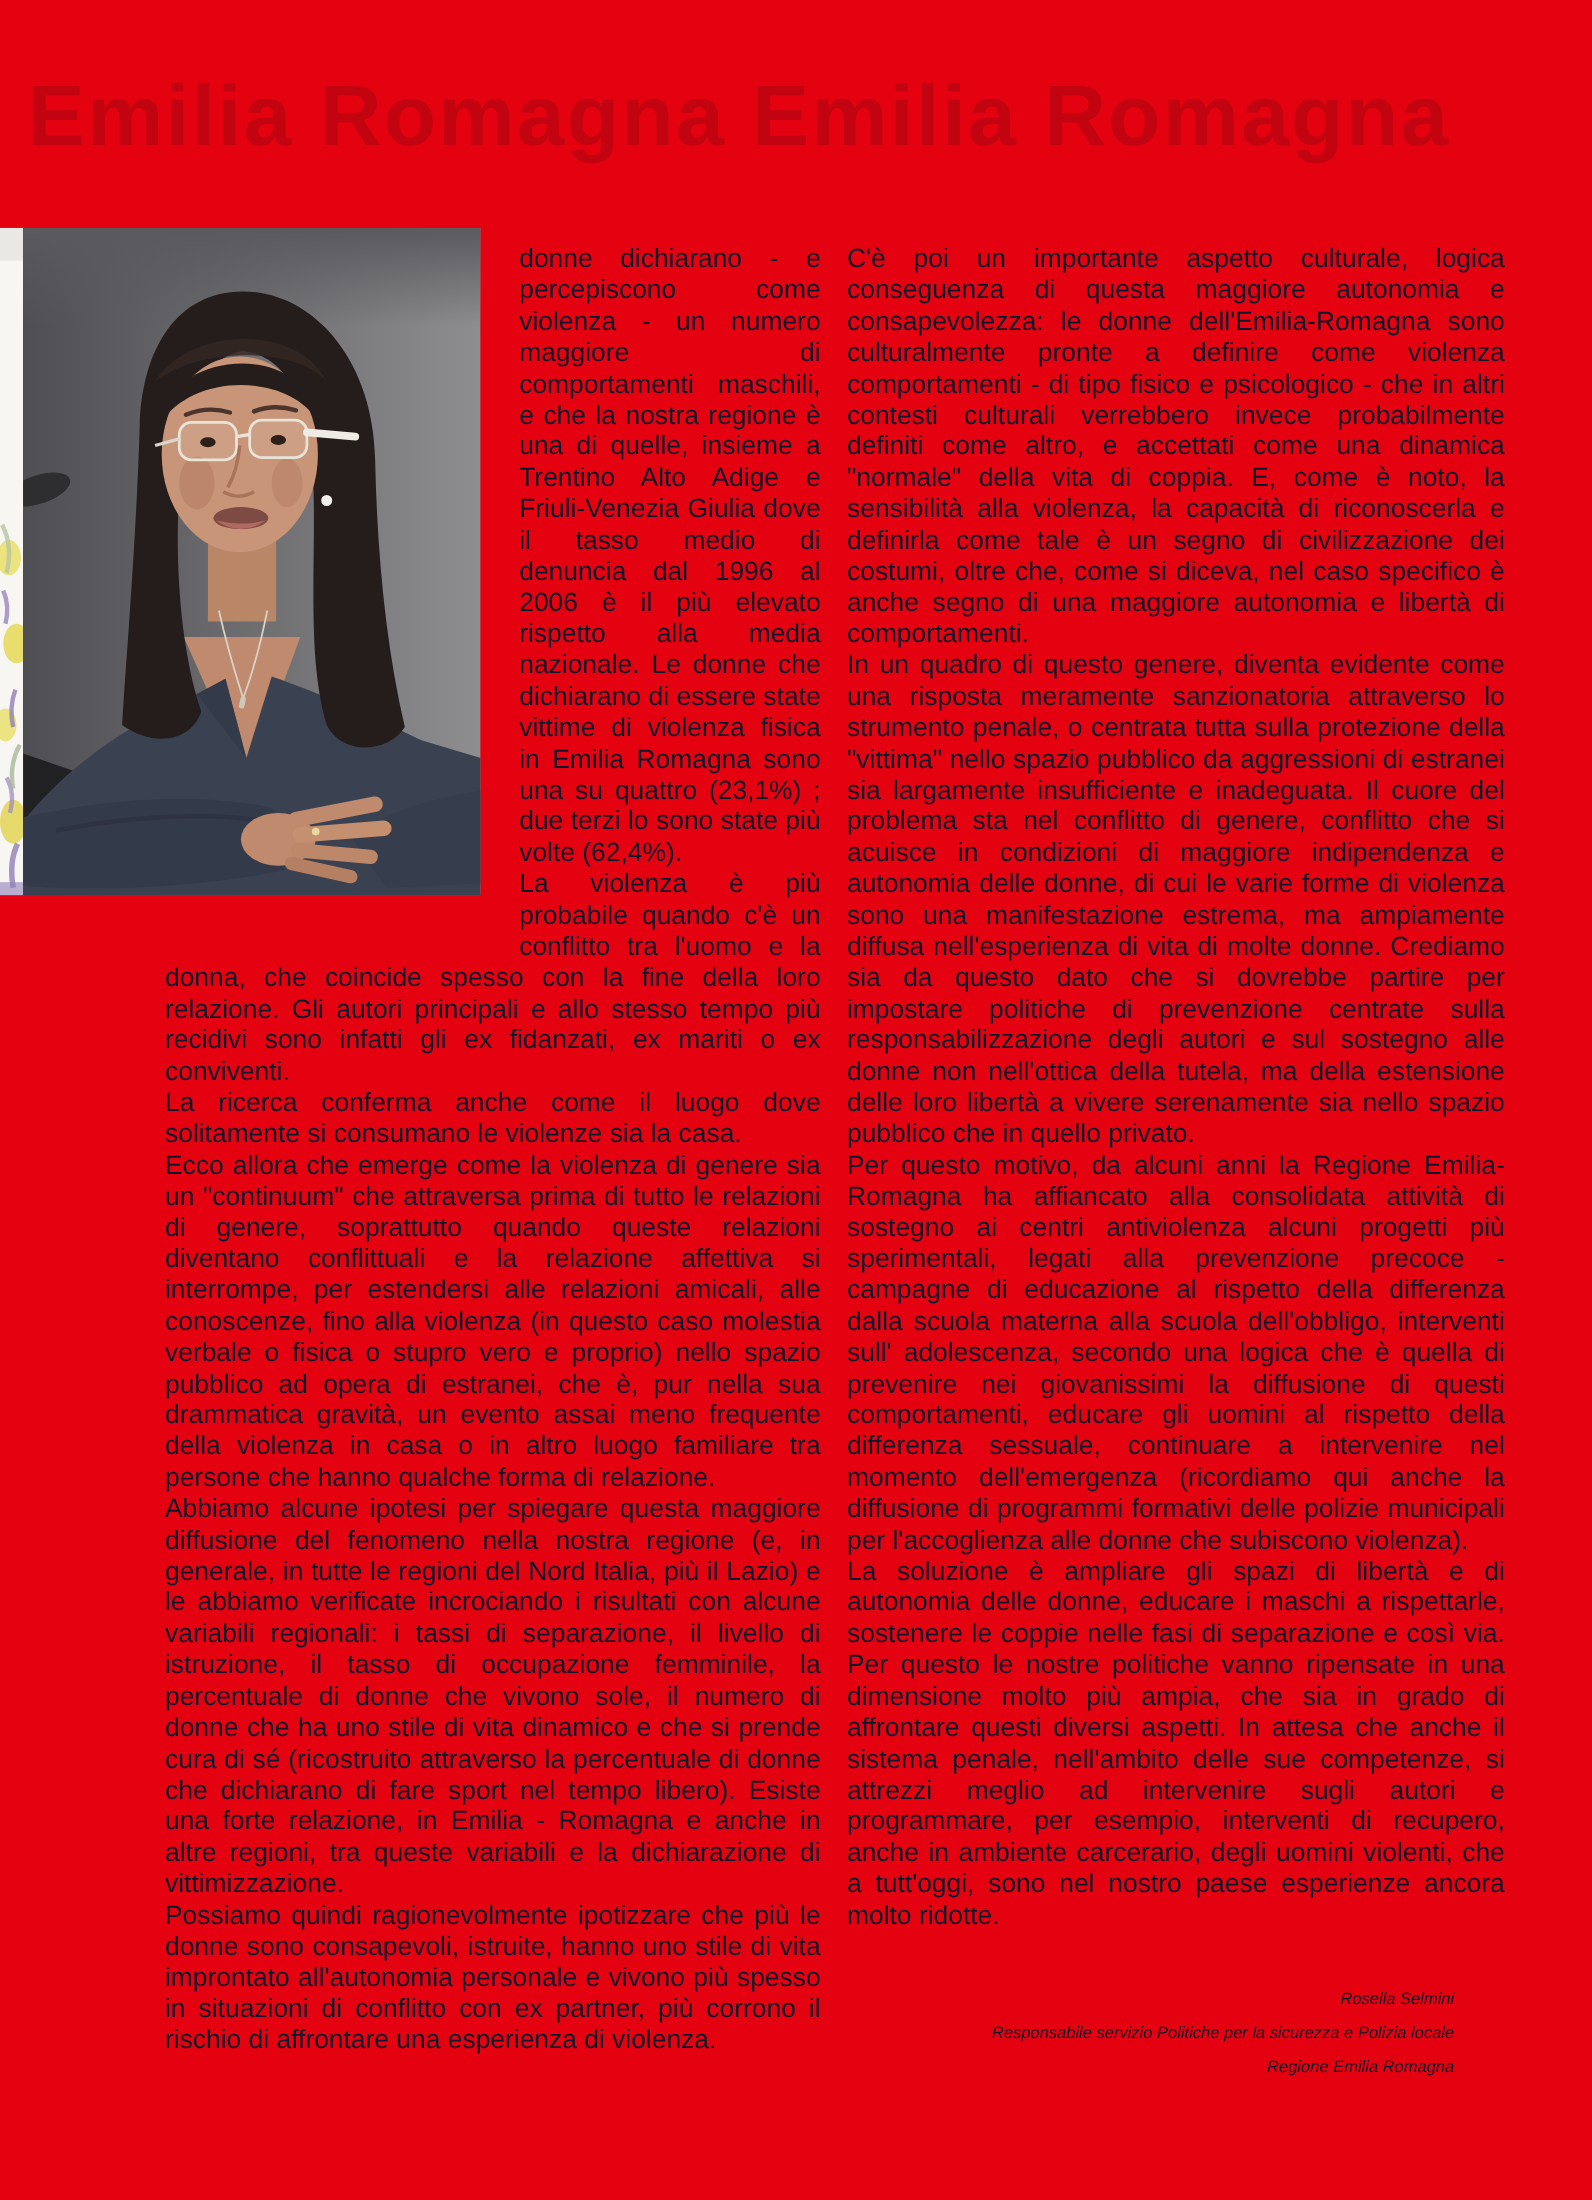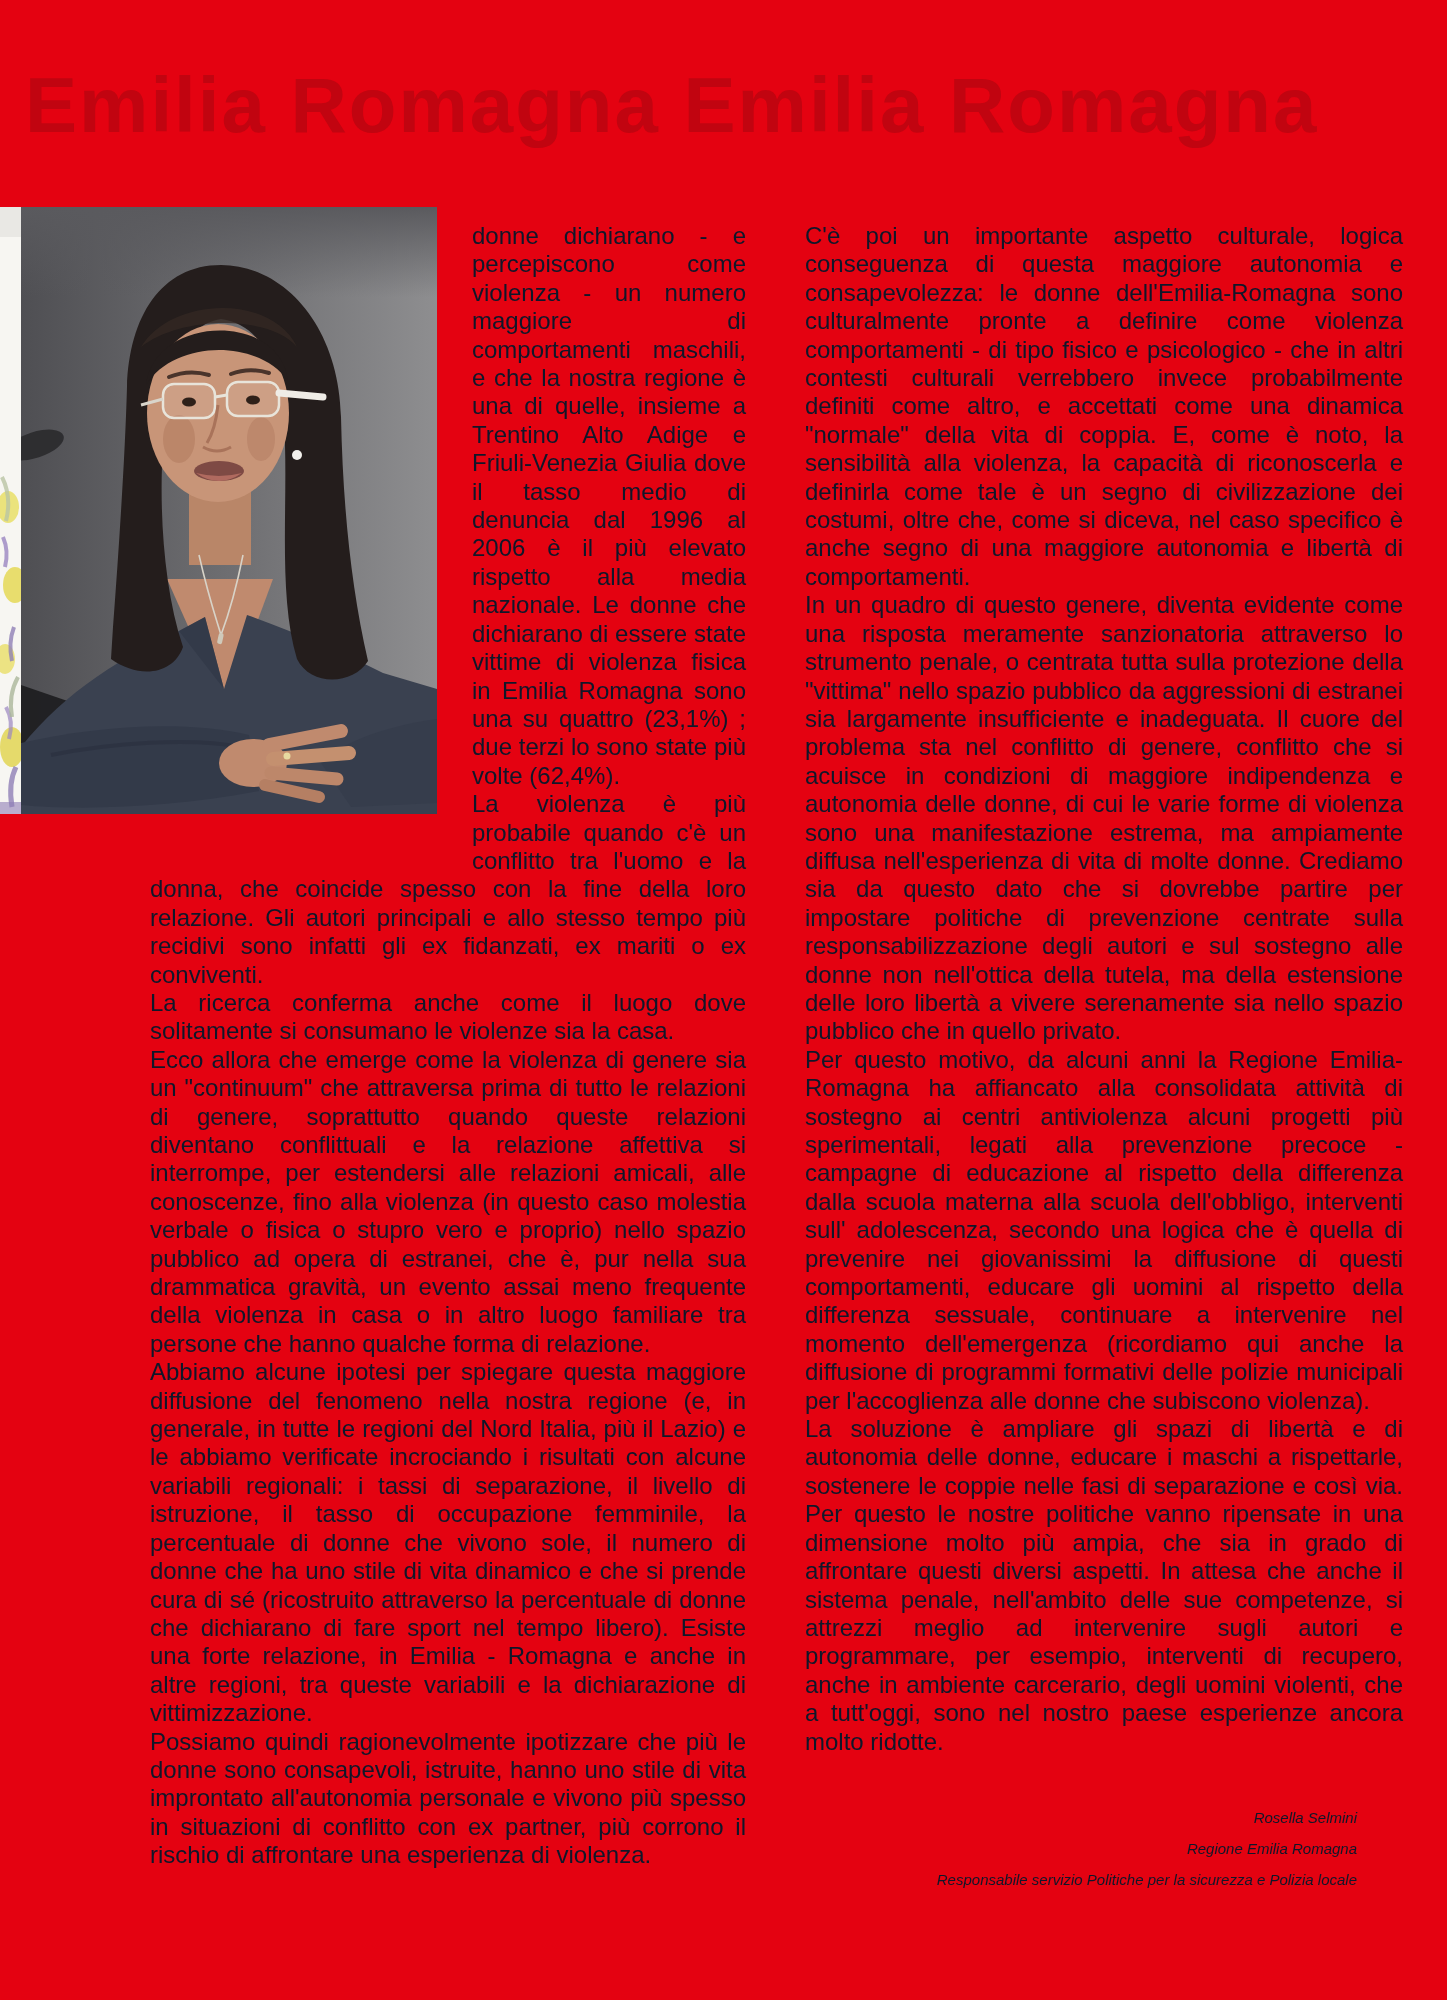--- a/index.html
+++ b/index.html
@@ -12,21 +12,21 @@
   }
   .photo-strip{position:absolute;left:0;top:207px;width:21px;height:607px;overflow:hidden;}
   .main-photo{position:absolute;left:21px;top:207px;width:416px;height:607px;overflow:hidden;}
   .photo-strip svg,.main-photo svg{display:block;width:100%;height:100%;}
   .col{
     position:absolute;top:222px;color:#0f172a;
     font-size:24px;line-height:28.4px;text-align:justify;
   }
   .col p{margin:0;padding:0;}
   .col-left{left:150px;width:596px;}
-  .col-right{left:805px;width:598px;}
+  .col-right{left:770px;width:598px;}
   .wrap-spacer{float:left;width:322px;height:650px;}
   .signature{
     margin-top:46px;padding-right:46px;text-align:right;
     font-style:italic;font-size:15px;line-height:31px;
   }
   .signature div{white-space:nowrap;}
 </style>
 </head>
 <body>
 
@@ -145,18 +145,18 @@
     <p>Possiamo quindi ragionevolmente ipotizzare che più le donne sono consapevoli, istruite, hanno uno stile di vita improntato all'autonomia personale e vivono più spesso in situazioni di conflitto con ex partner, più corrono il rischio di affrontare una esperienza di violenza.</p>
   </div>
 
   <div class="col col-right">
     <p>C'è poi un importante aspetto culturale, logica conseguenza di questa maggiore autonomia e consapevolezza: le donne dell'Emilia-Romagna sono culturalmente pronte a definire come violenza comportamenti - di tipo fisico e psicologico - che in altri contesti culturali verrebbero invece probabilmente definiti come altro, e accettati come una dinamica "normale" della vita di coppia. E, come è noto, la sensibilità alla violenza, la capacità di riconoscerla e definirla come tale è un segno di civilizzazione dei costumi, oltre che, come si diceva, nel caso specifico è anche segno di una maggiore autonomia e libertà di comportamenti.</p>
     <p>In un quadro di questo genere, diventa evidente come una risposta meramente sanzionatoria attraverso lo strumento penale, o centrata tutta sulla protezione della "vittima" nello spazio pubblico da aggressioni di estranei sia largamente insufficiente e inadeguata. Il cuore del problema sta nel conflitto di genere, conflitto che si acuisce in condizioni di maggiore indipendenza e autonomia delle donne, di cui le varie forme di violenza sono una manifestazione estrema, ma ampiamente diffusa nell'esperienza di vita di molte donne. Crediamo sia da questo dato che si dovrebbe partire per impostare politiche di prevenzione centrate sulla responsabilizzazione degli autori e sul sostegno alle donne non nell'ottica della tutela, ma della estensione delle loro libertà a vivere serenamente sia nello spazio pubblico che in quello privato.</p>
     <p>Per questo motivo, da alcuni anni la Regione Emilia-Romagna ha affiancato alla consolidata attività di sostegno ai centri antiviolenza alcuni progetti più sperimentali, legati alla prevenzione precoce - campagne di educazione al rispetto della differenza dalla scuola materna alla scuola dell'obbligo, interventi sull' adolescenza, secondo una logica che è quella di prevenire nei giovanissimi la diffusione di questi comportamenti, educare gli uomini al rispetto della differenza sessuale, continuare a intervenire nel momento dell'emergenza (ricordiamo qui anche la diffusione di programmi formativi delle polizie municipali per l'accoglienza alle donne che subiscono violenza).</p>
     <p>La soluzione è ampliare gli spazi di libertà e di autonomia delle donne, educare i maschi a rispettarle, sostenere le coppie nelle fasi di separazione e così via. Per questo le nostre politiche vanno ripensate in una dimensione molto più ampia, che sia in grado di affrontare questi diversi aspetti. In attesa che anche il sistema penale, nell'ambito delle sue competenze, si attrezzi meglio ad intervenire sugli autori e programmare, per esempio, interventi di recupero, anche in ambiente carcerario, degli uomini violenti, che a tutt'oggi, sono nel nostro paese esperienze ancora molto ridotte.</p>
     <div class="signature">
       <div>Rosella Selmini</div>
+      <div>Responsabile servizio Politiche per la sicurezza e Polizia locale</div>
       <div>Regione Emilia Romagna</div>
-      <div>Responsabile servizio Politiche per la sicurezza e Polizia locale</div>
     </div>
   </div>
 
 </div>
 
 </body></html>

